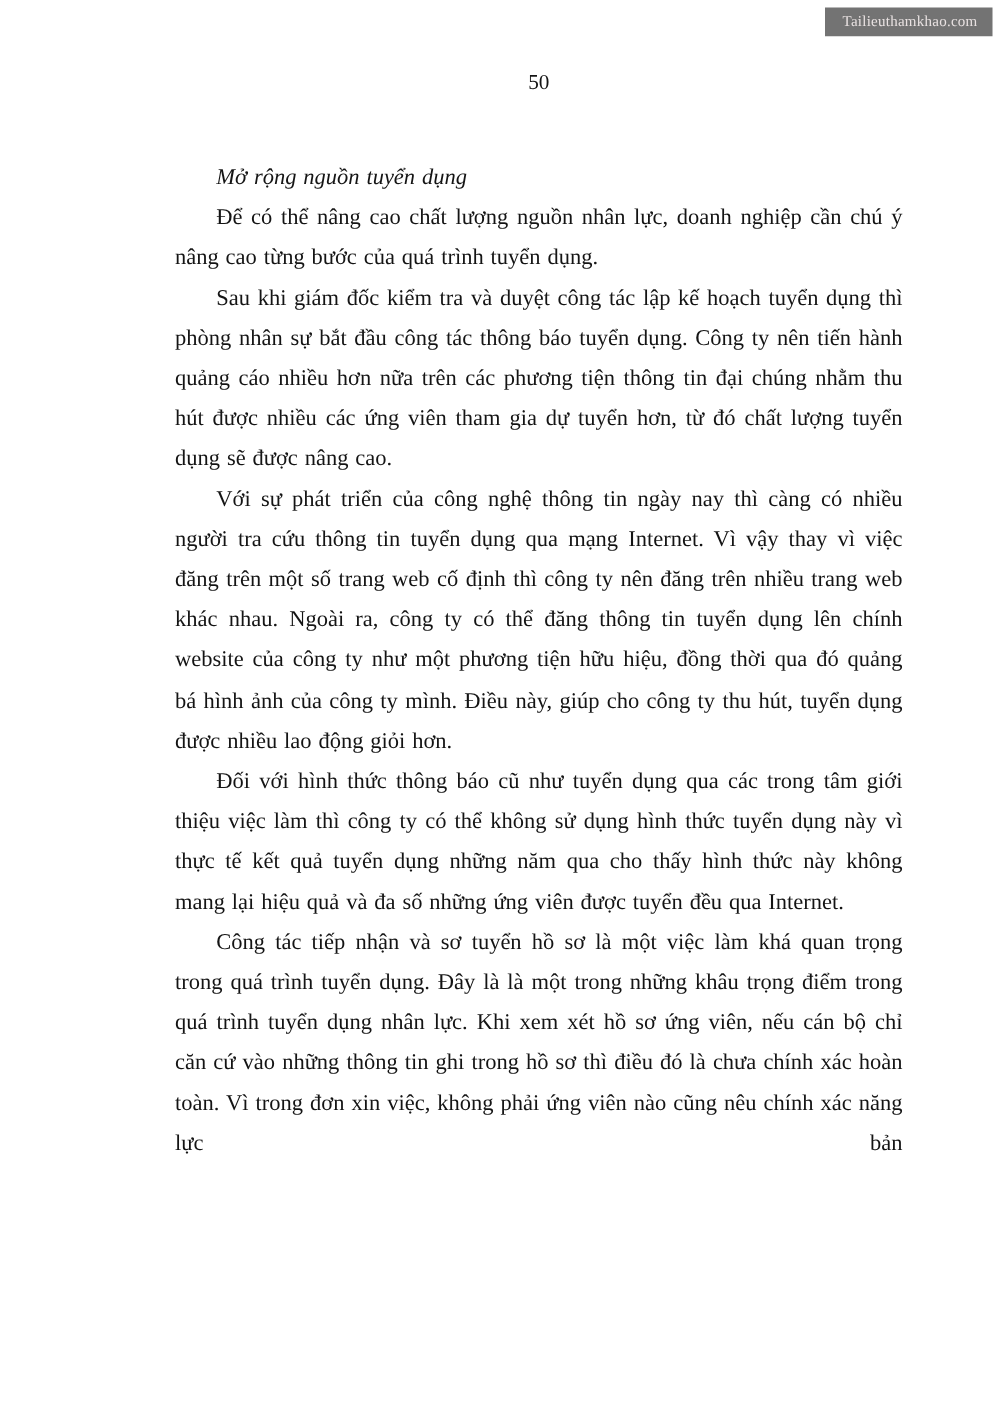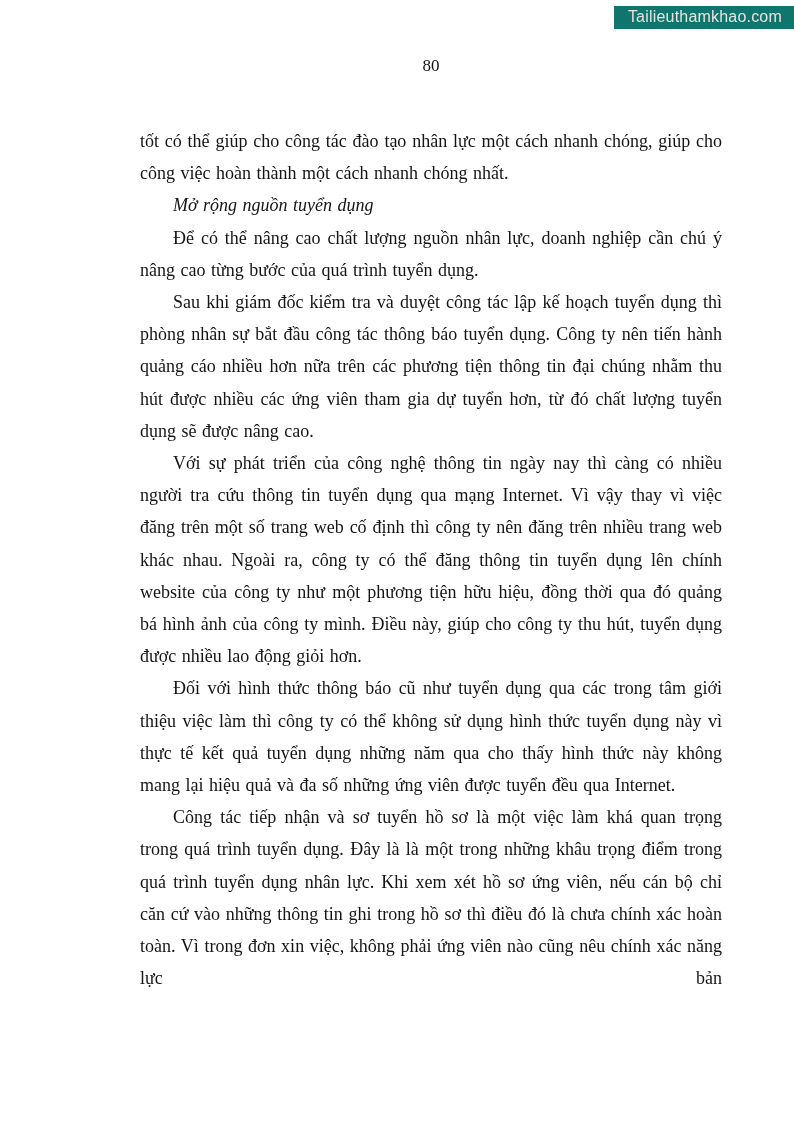--- a/index.html
+++ b/index.html
@@ -12,24 +12,24 @@
     background: #ffffff;
     position: relative;
     overflow: hidden;
     font-family: "Liberation Serif", serif;
     color: #141414;
   }
   .watermark {
     position: absolute;
     top: 6px;
     right: 0;
-    background: #0f766e;
+    background: #737373;
     color: #e9e2e2;
-    font-family: Liberation Sans, sans-serif;
-    font-size: 16px;
+    font-family: Liberation Serif, serif;
+    font-size: 12px;
     line-height: 14px;
     padding: 4px 12px 5px 14px;
     letter-spacing: 0.2px;
   }
   .page-number {
     position: absolute;
     top: 56px;
     left: 140px;
     width: 582px;
     text-align: center;
@@ -58,23 +58,22 @@
     text-align-last: justify;
   }
 </style>
 </head>
 <body>
 
 <div class="watermark">
   <span>Tailieuthamkhao.com</span>
 </div>
 
-<div class="page-number">80</div>
+<div class="page-number">50</div>
 
 <div class="content">
-    <p class="para">tốt có thể giúp cho công tác đào tạo nhân lực một cách nhanh chóng, giúp cho công việc hoàn thành một cách nhanh chóng nhất.</p>
     <p class="para heading indent">Mở rộng nguồn tuyển dụng</p>
     <p class="para indent">Để có thể nâng cao chất lượng nguồn nhân lực, doanh nghiệp cần chú ý nâng cao từng bước của quá trình tuyển dụng.</p>
     <p class="para indent">Sau khi giám đốc kiểm tra và duyệt công tác lập kế hoạch tuyển dụng thì phòng nhân sự bắt đầu công tác thông báo tuyển dụng. Công ty nên tiến hành quảng cáo nhiều hơn nữa trên các phương tiện thông tin đại chúng nhằm thu hút được nhiều các ứng viên tham gia dự tuyển hơn, từ đó chất lượng tuyển dụng sẽ được nâng cao.</p>
     <p class="para indent">Với sự phát triển của công nghệ thông tin ngày nay thì càng có nhiều người tra cứu thông tin tuyển dụng qua mạng Internet. Vì vậy thay vì việc đăng trên một số trang web cố định thì công ty nên đăng trên nhiều trang web khác nhau. Ngoài ra, công ty có thể đăng thông tin tuyển dụng lên chính website của công ty như một phương tiện hữu hiệu, đồng thời qua đó quảng bá hình ảnh của công ty mình. Điều này, giúp cho công ty thu hút, tuyển dụng được nhiều lao động giỏi hơn.</p>
     <p class="para indent">Đối với hình thức thông báo cũ như tuyển dụng qua các trong tâm giới thiệu việc làm thì công ty có thể không sử dụng hình thức tuyển dụng này vì thực tế kết quả tuyển dụng những năm qua cho thấy hình thức này không mang lại hiệu quả và đa số những ứng viên được tuyển đều qua Internet.</p>
     <p class="para indent cont">Công tác tiếp nhận và sơ tuyển hồ sơ là một việc làm khá quan trọng trong quá trình tuyển dụng. Đây là là một trong những khâu trọng điểm trong quá trình tuyển dụng nhân lực. Khi xem xét hồ sơ ứng viên, nếu cán bộ chỉ căn cứ vào những thông tin ghi trong hồ sơ thì điều đó là chưa chính xác hoàn toàn. Vì trong đơn xin việc, không phải ứng viên nào cũng nêu chính xác năng lực bản</p>
   </div>
 
 </body></html>

